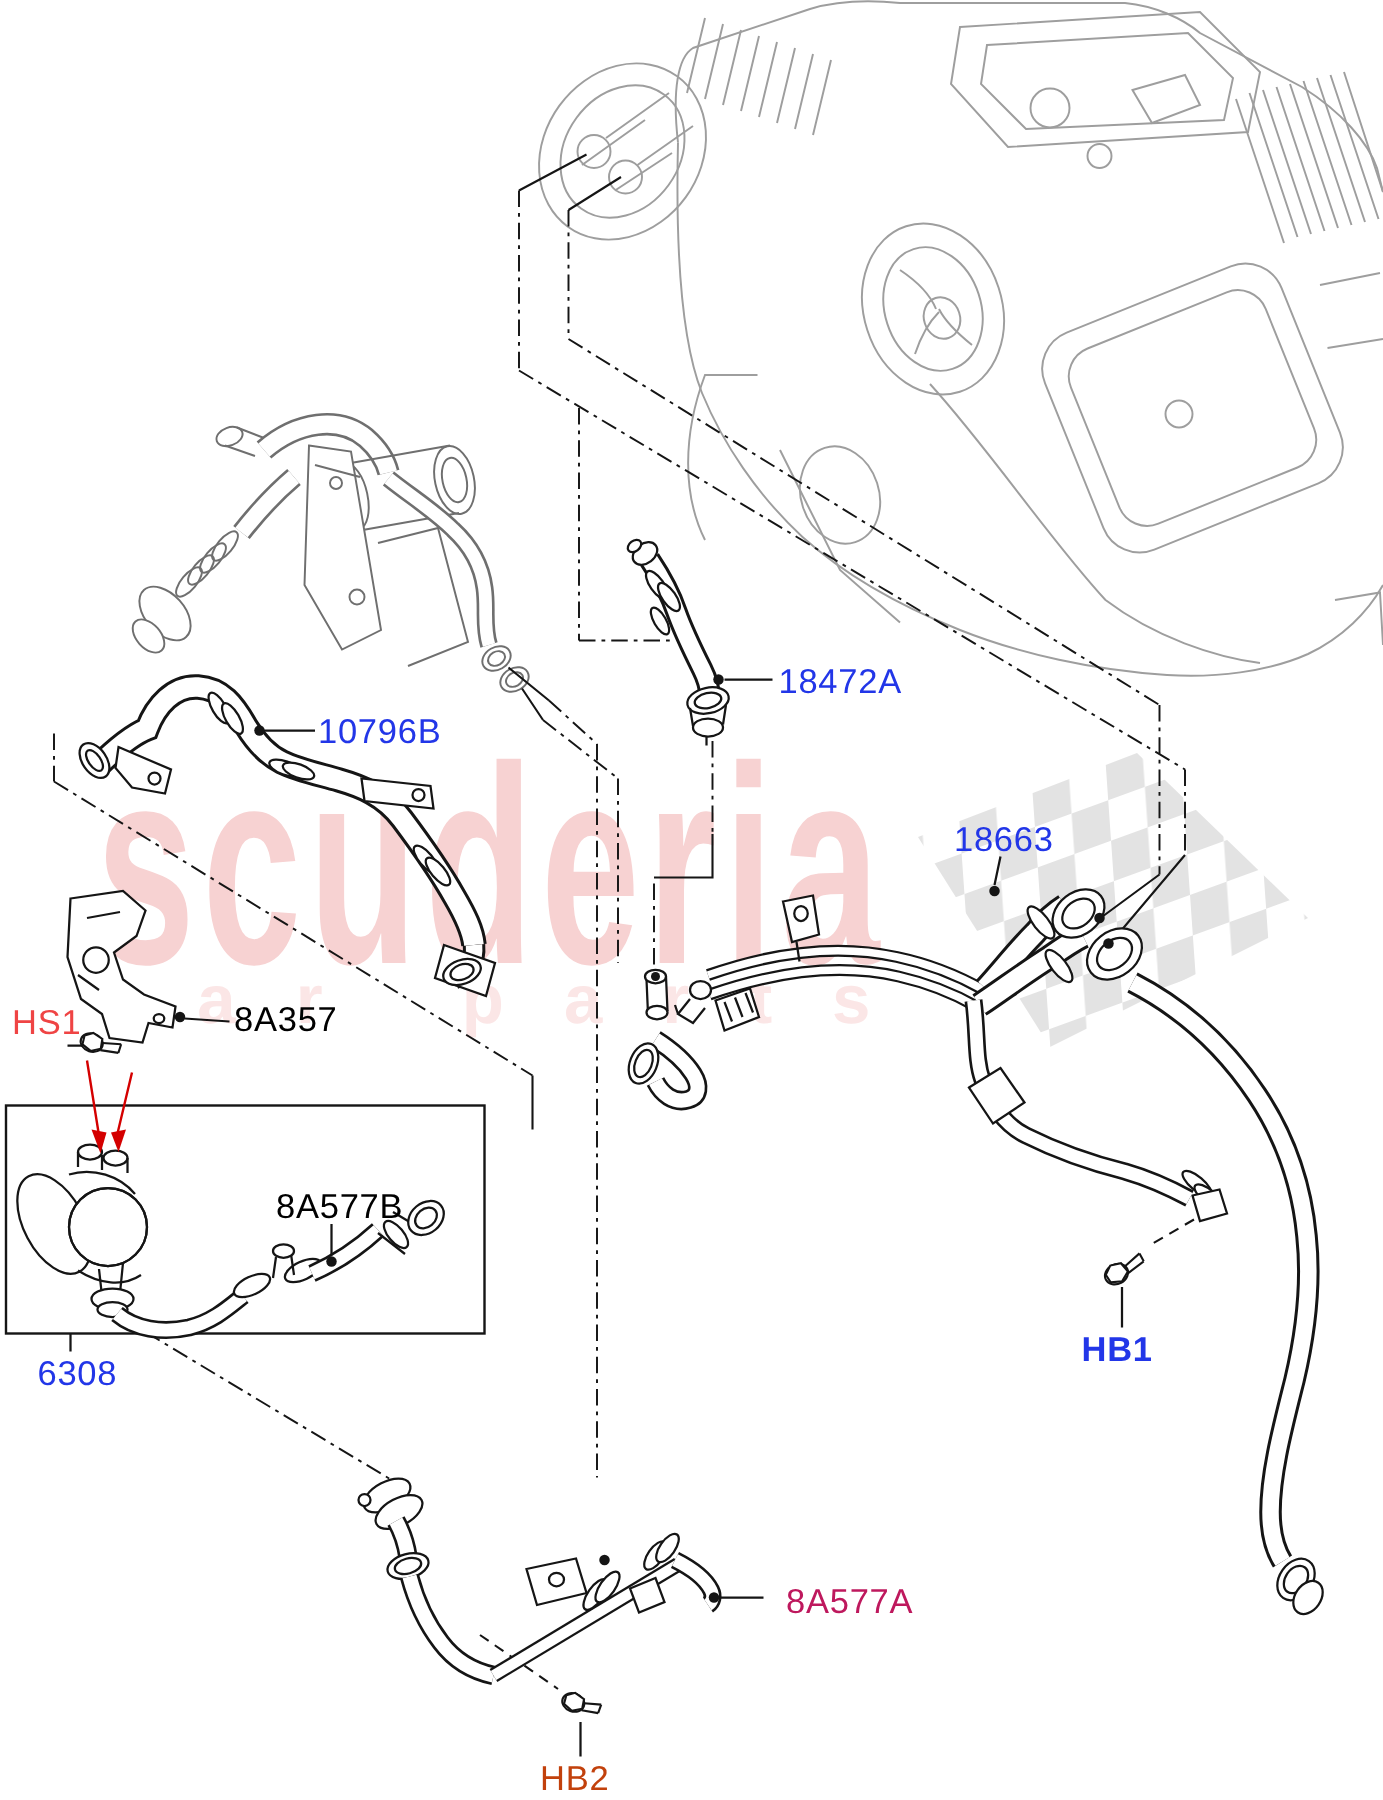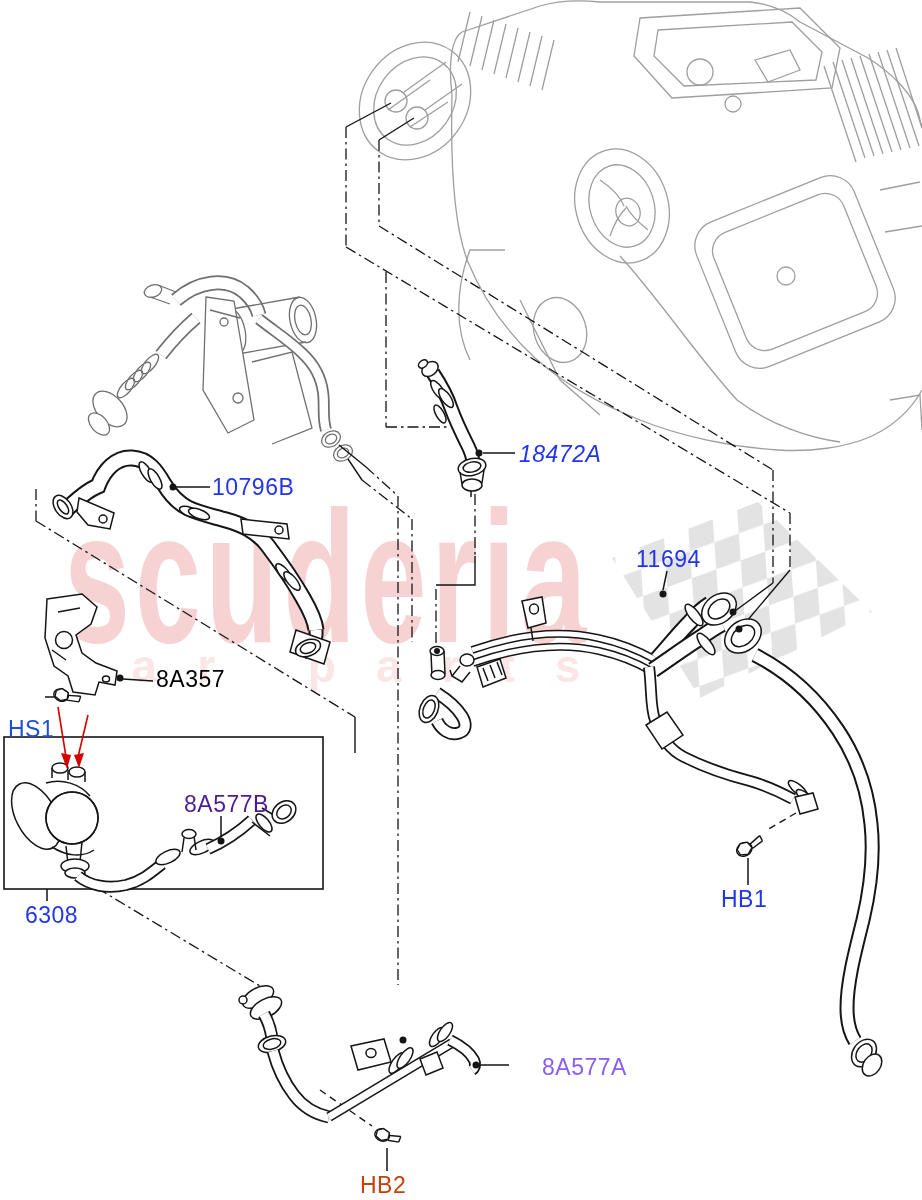--- a/index.html
+++ b/index.html
@@ -287,23 +287,23 @@
         <circle cx="476" cy="1065" r="3.5"></circle>
     <circle cx="733" cy="612" r="3.5"></circle>
         <circle cx="739" cy="629" r="3.5"></circle>
     <circle cx="437" cy="651" r="3"></circle>
         <circle cx="403" cy="1040" r="3.5"></circle>
   </g>
 </svg>
 
 <div id="labels-layer">
       <div class="part-label" style="left: 212px; top: 476px; color: rgb(34, 54, 232);">10796B</div>
-      <div class="part-label" style="left: 519px; top: 443px; color: rgb(34, 54, 232); font-style: italic;">18472A</div>
-      <div class="part-label" style="left: 636px; top: 548px; color: rgb(34, 54, 232);">11694</div>
+      <div class="part-label" style="left: 519px; top: 443px; color: rgb(34, 54, 232);">18472A</div>
+      <div class="part-label" style="left: 636px; top: 548px; color: rgb(34, 54, 232);">18663</div>
       <div class="part-label" style="left: 156px; top: 668px; color: #000000;">8A357</div>
-      <div class="part-label" style="left: 8px; top: 718px; color: #1d4ed8;">HS1</div>
-      <div class="part-label" style="left: 184px; top: 793px; color: #4c1d95;">8A577B</div>
+      <div class="part-label" style="left: 8px; top: 670px; color: #ef4444;">HS1</div>
+      <div class="part-label" style="left: 184px; top: 793px; color: #000000;">8A577B</div>
       <div class="part-label" style="left: 25px; top: 904px; color: rgb(34, 54, 232);">6308</div>
-      <div class="part-label" style="left: 721px; top: 888px; color: rgb(34, 54, 232);">HB1</div>
-      <div class="part-label" style="left: 542px; top: 1056px; color: #8b5cf6;">8A577A</div>
+      <div class="part-label" style="left: 721px; top: 888px; color: rgb(34, 54, 232); font-weight: bold;">HB1</div>
+      <div class="part-label" style="left: 524px; top: 1056px; color: #be185d;">8A577A</div>
       <div class="part-label" style="left: 360px; top: 1174px; color: #c2410c;">HB2</div>
     </div>
 </div>
 
 </body></html>

